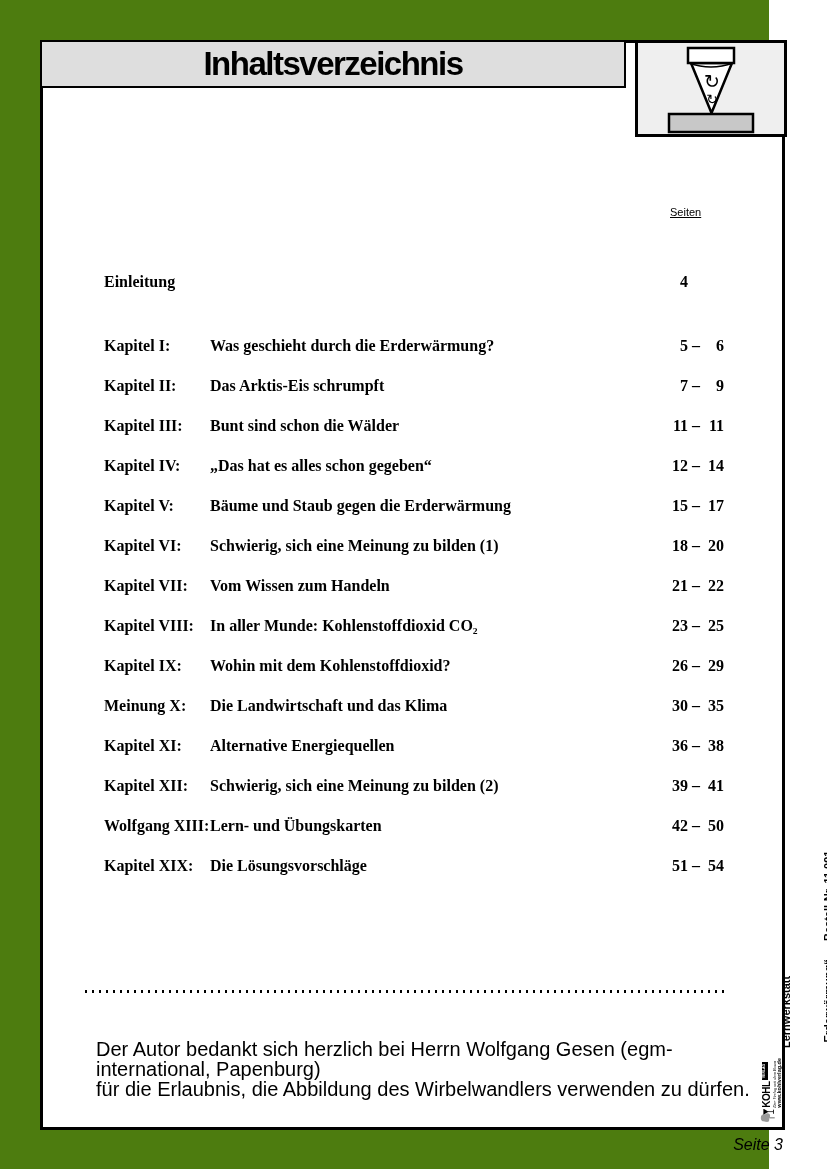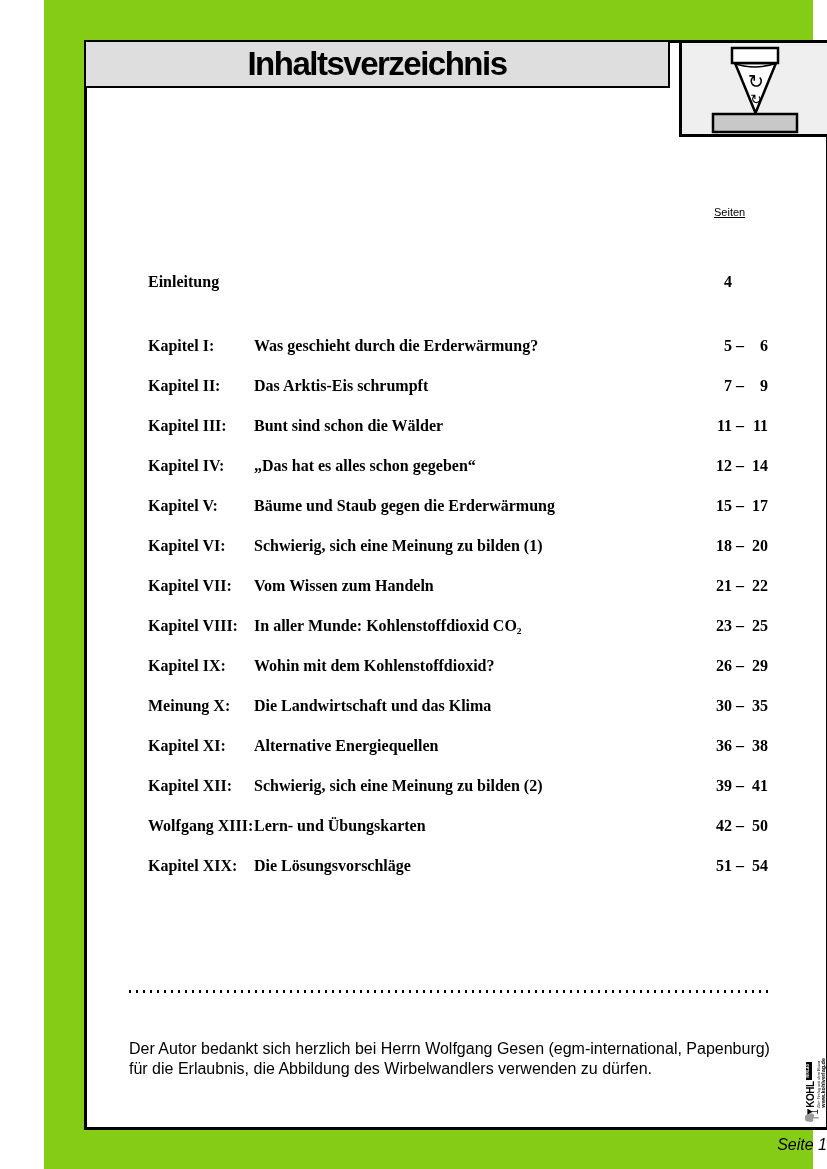--- a/index.html
+++ b/index.html
@@ -1,18 +1,18 @@
 <!DOCTYPE html>
 <html lang="de"><head>
 <meta charset="utf-8">
 <style>
   html,body{margin:0;padding:0;background:#ffffff;}
   body{width:827px;height:1169px;position:relative;overflow:hidden;
        font-family:"Liberation Sans","DejaVu Sans",sans-serif;color:#000;}
-  .page{position:absolute;left:0;top:0;width:769px;height:1169px;background:#84cc16;margin-left:44px;}
+  .page{position:absolute;left:0;top:0;width:769px;height:1169px;background:#4d7c0f;}
 
   
   .frame{position:absolute;left:40px;top:40px;width:745px;height:1090px;
          border:3px solid #000;box-sizing:border-box;background:#fff;}
 
   
   .titlebar{position:absolute;left:40px;top:40px;width:586px;height:48px;
             background:#dedede;border:2px solid #000;box-sizing:border-box;
             display:flex;align-items:center;justify-content:center;}
   .titlebar span{font-weight:bold;font-size:33px;letter-spacing:-1.5px;}
@@ -32,21 +32,21 @@
   .c-title{position:absolute;left:106px;top:0;}
   .c-from{position:absolute;left:552px;top:0;width:32px;text-align:right;}
   .c-dash{position:absolute;left:588px;top:0;}
   .c-to{position:absolute;left:594px;top:0;width:26px;text-align:right;}
 
   
   .dots{position:absolute;left:85px;top:990px;width:640px;height:3px;
         background:repeating-linear-gradient(90deg,#000 0 2px,transparent 2px 7px);}
 
   
-  .ack{position:absolute;left:85px;top:1039px;font-size:16px;line-height:20px;}
+  .ack{position:absolute;left:96px;top:1039px;font-size:20px;line-height:20px;}
 
   
   .sidebar{position:absolute;left:751px;top:1048px;width:232px;
            transform:rotate(-90deg);transform-origin:top left;
            font-weight:bold;font-size:11px;line-height:14px;white-space:pre;}
 
   
   .logo{position:absolute;left:735px;top:1122px;width:64px;height:48px;
         transform:rotate(-90deg);transform-origin:top left;
         display:flex;align-items:flex-end;gap:1px;}
@@ -229,15 +229,15 @@
     <div class="logo-text">
       <div class="logo-kohl">
         <span class="k">KOHL</span>
         <span class="logo-badge">VERLAG</span>
       </div>
       <div class="logo-script">Der Verlag mit dem Baum</div>
       <div class="logo-url">www.kohlverlag.de</div>
     </div>
   </div>
 
-  <div class="pagenum">Seite 1</div>
+  <div class="pagenum">Seite 3</div>
 
 </div>
 
 </body></html>

